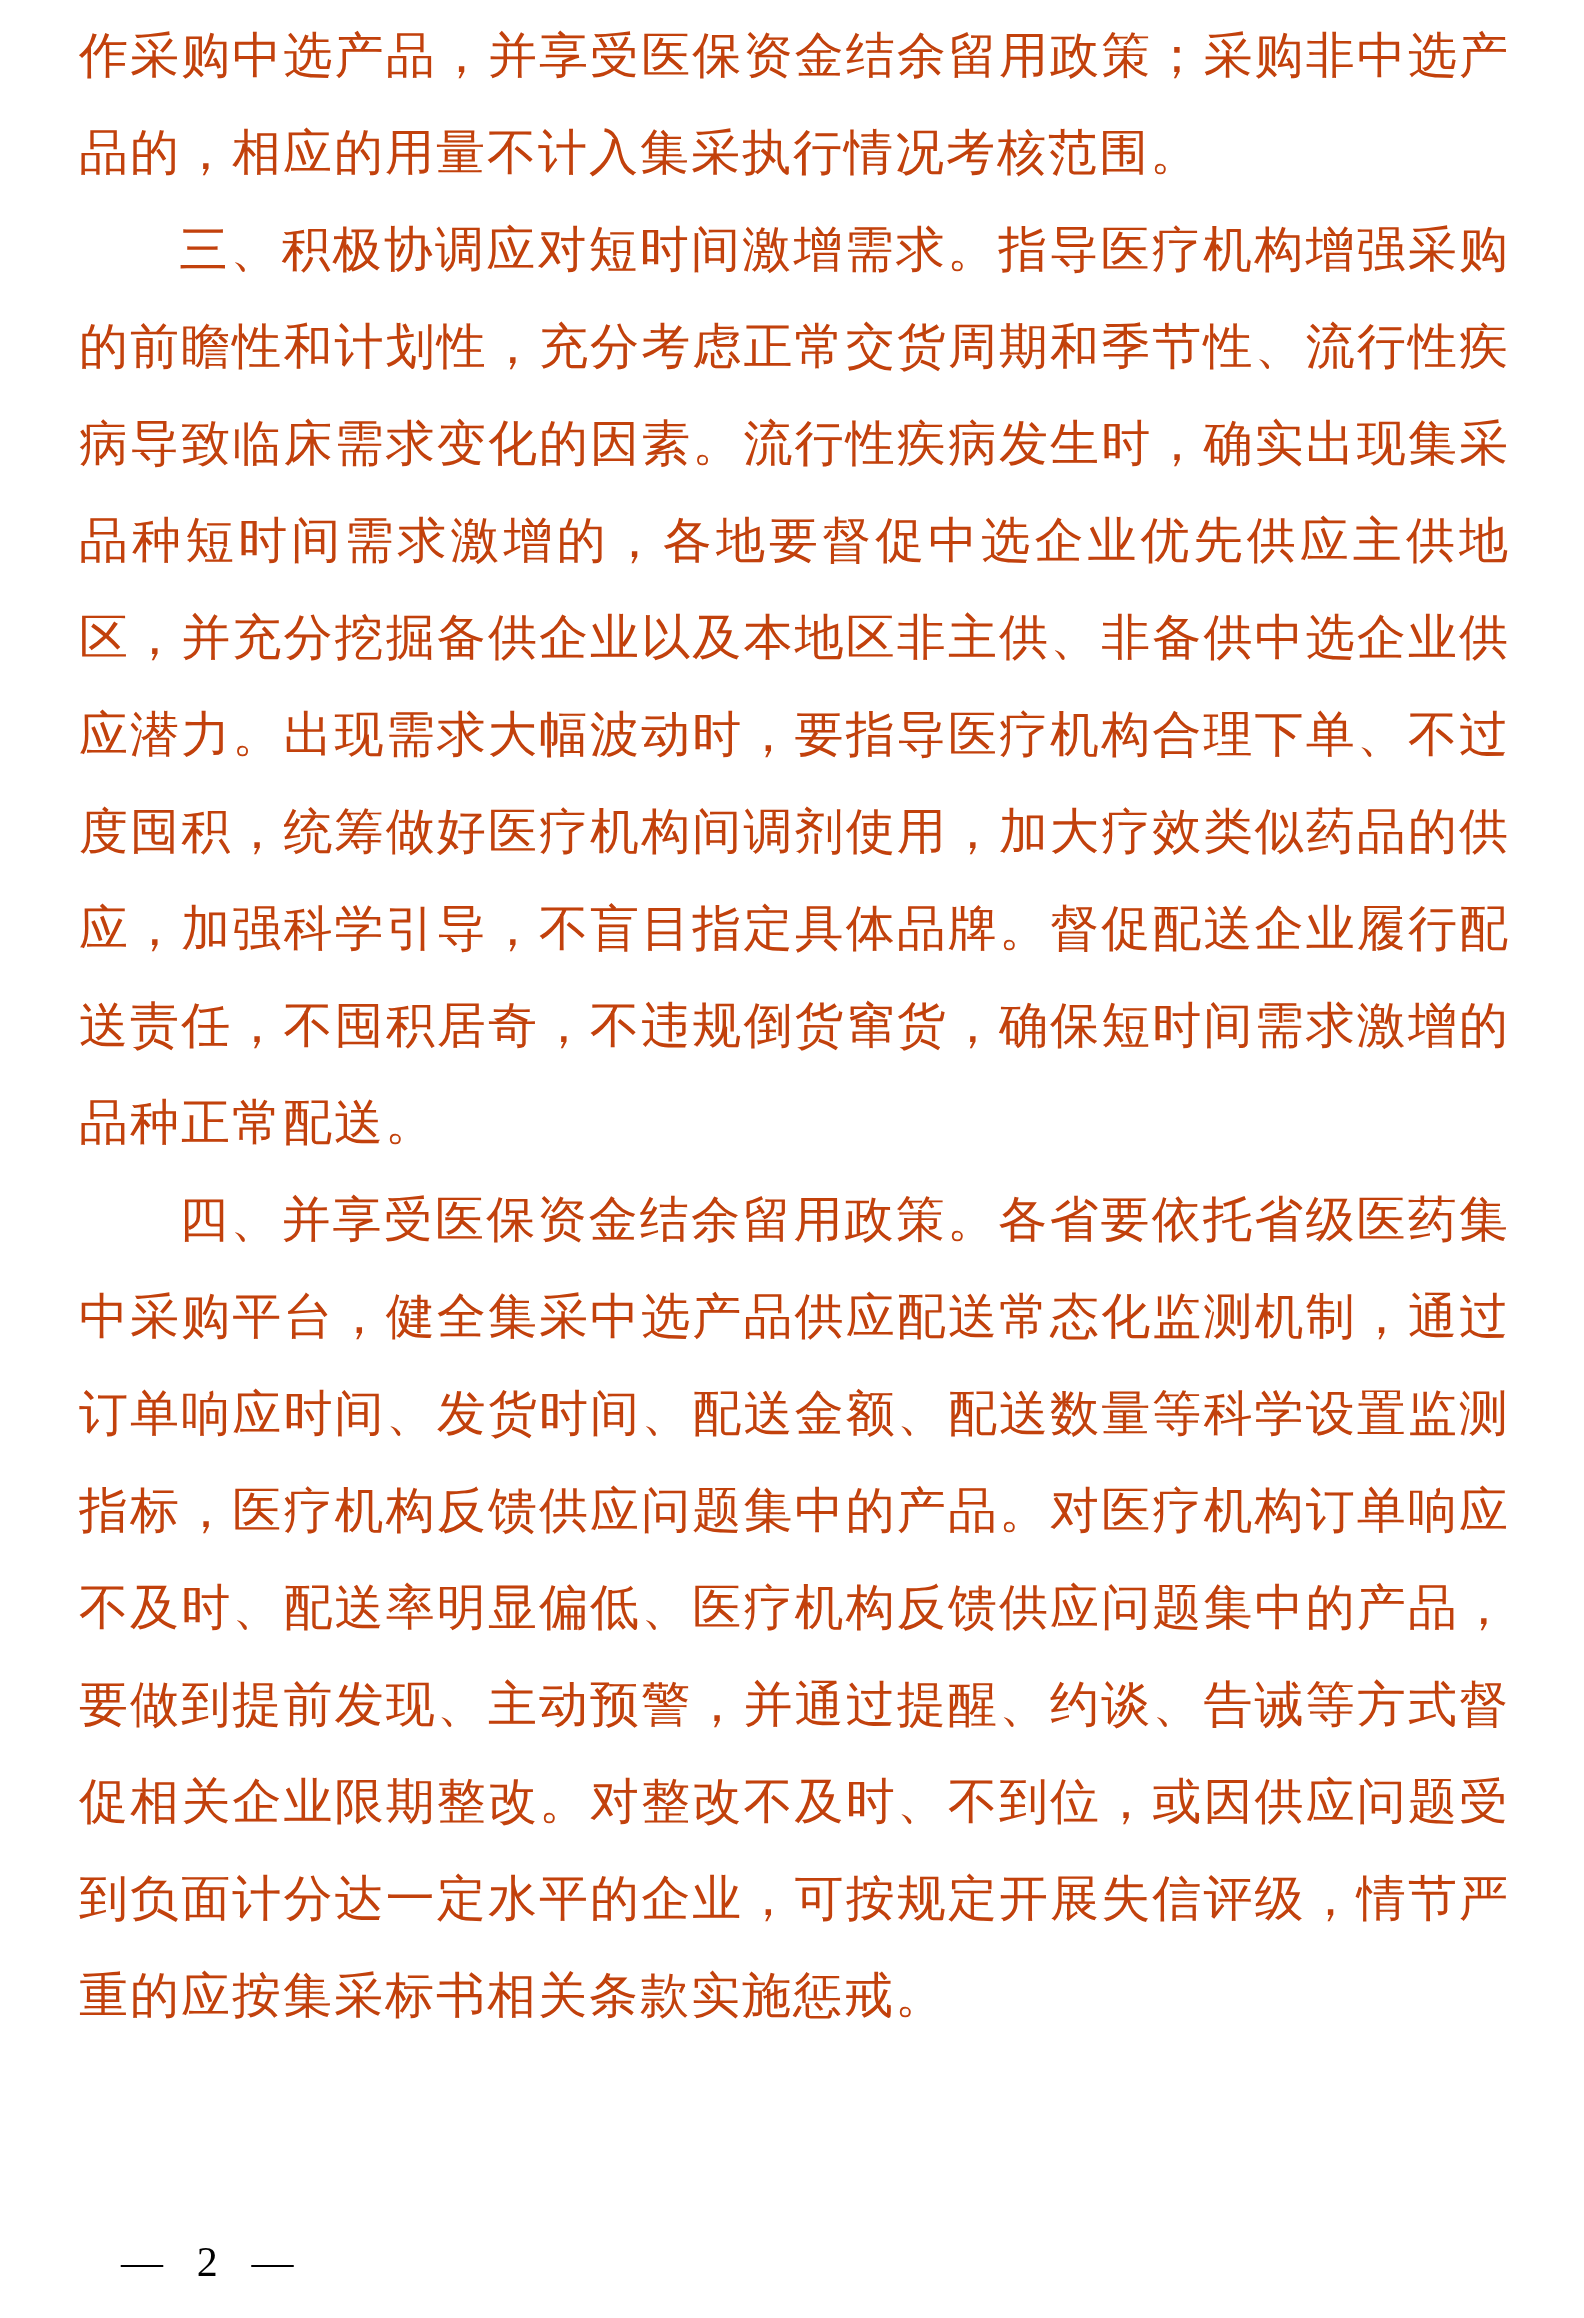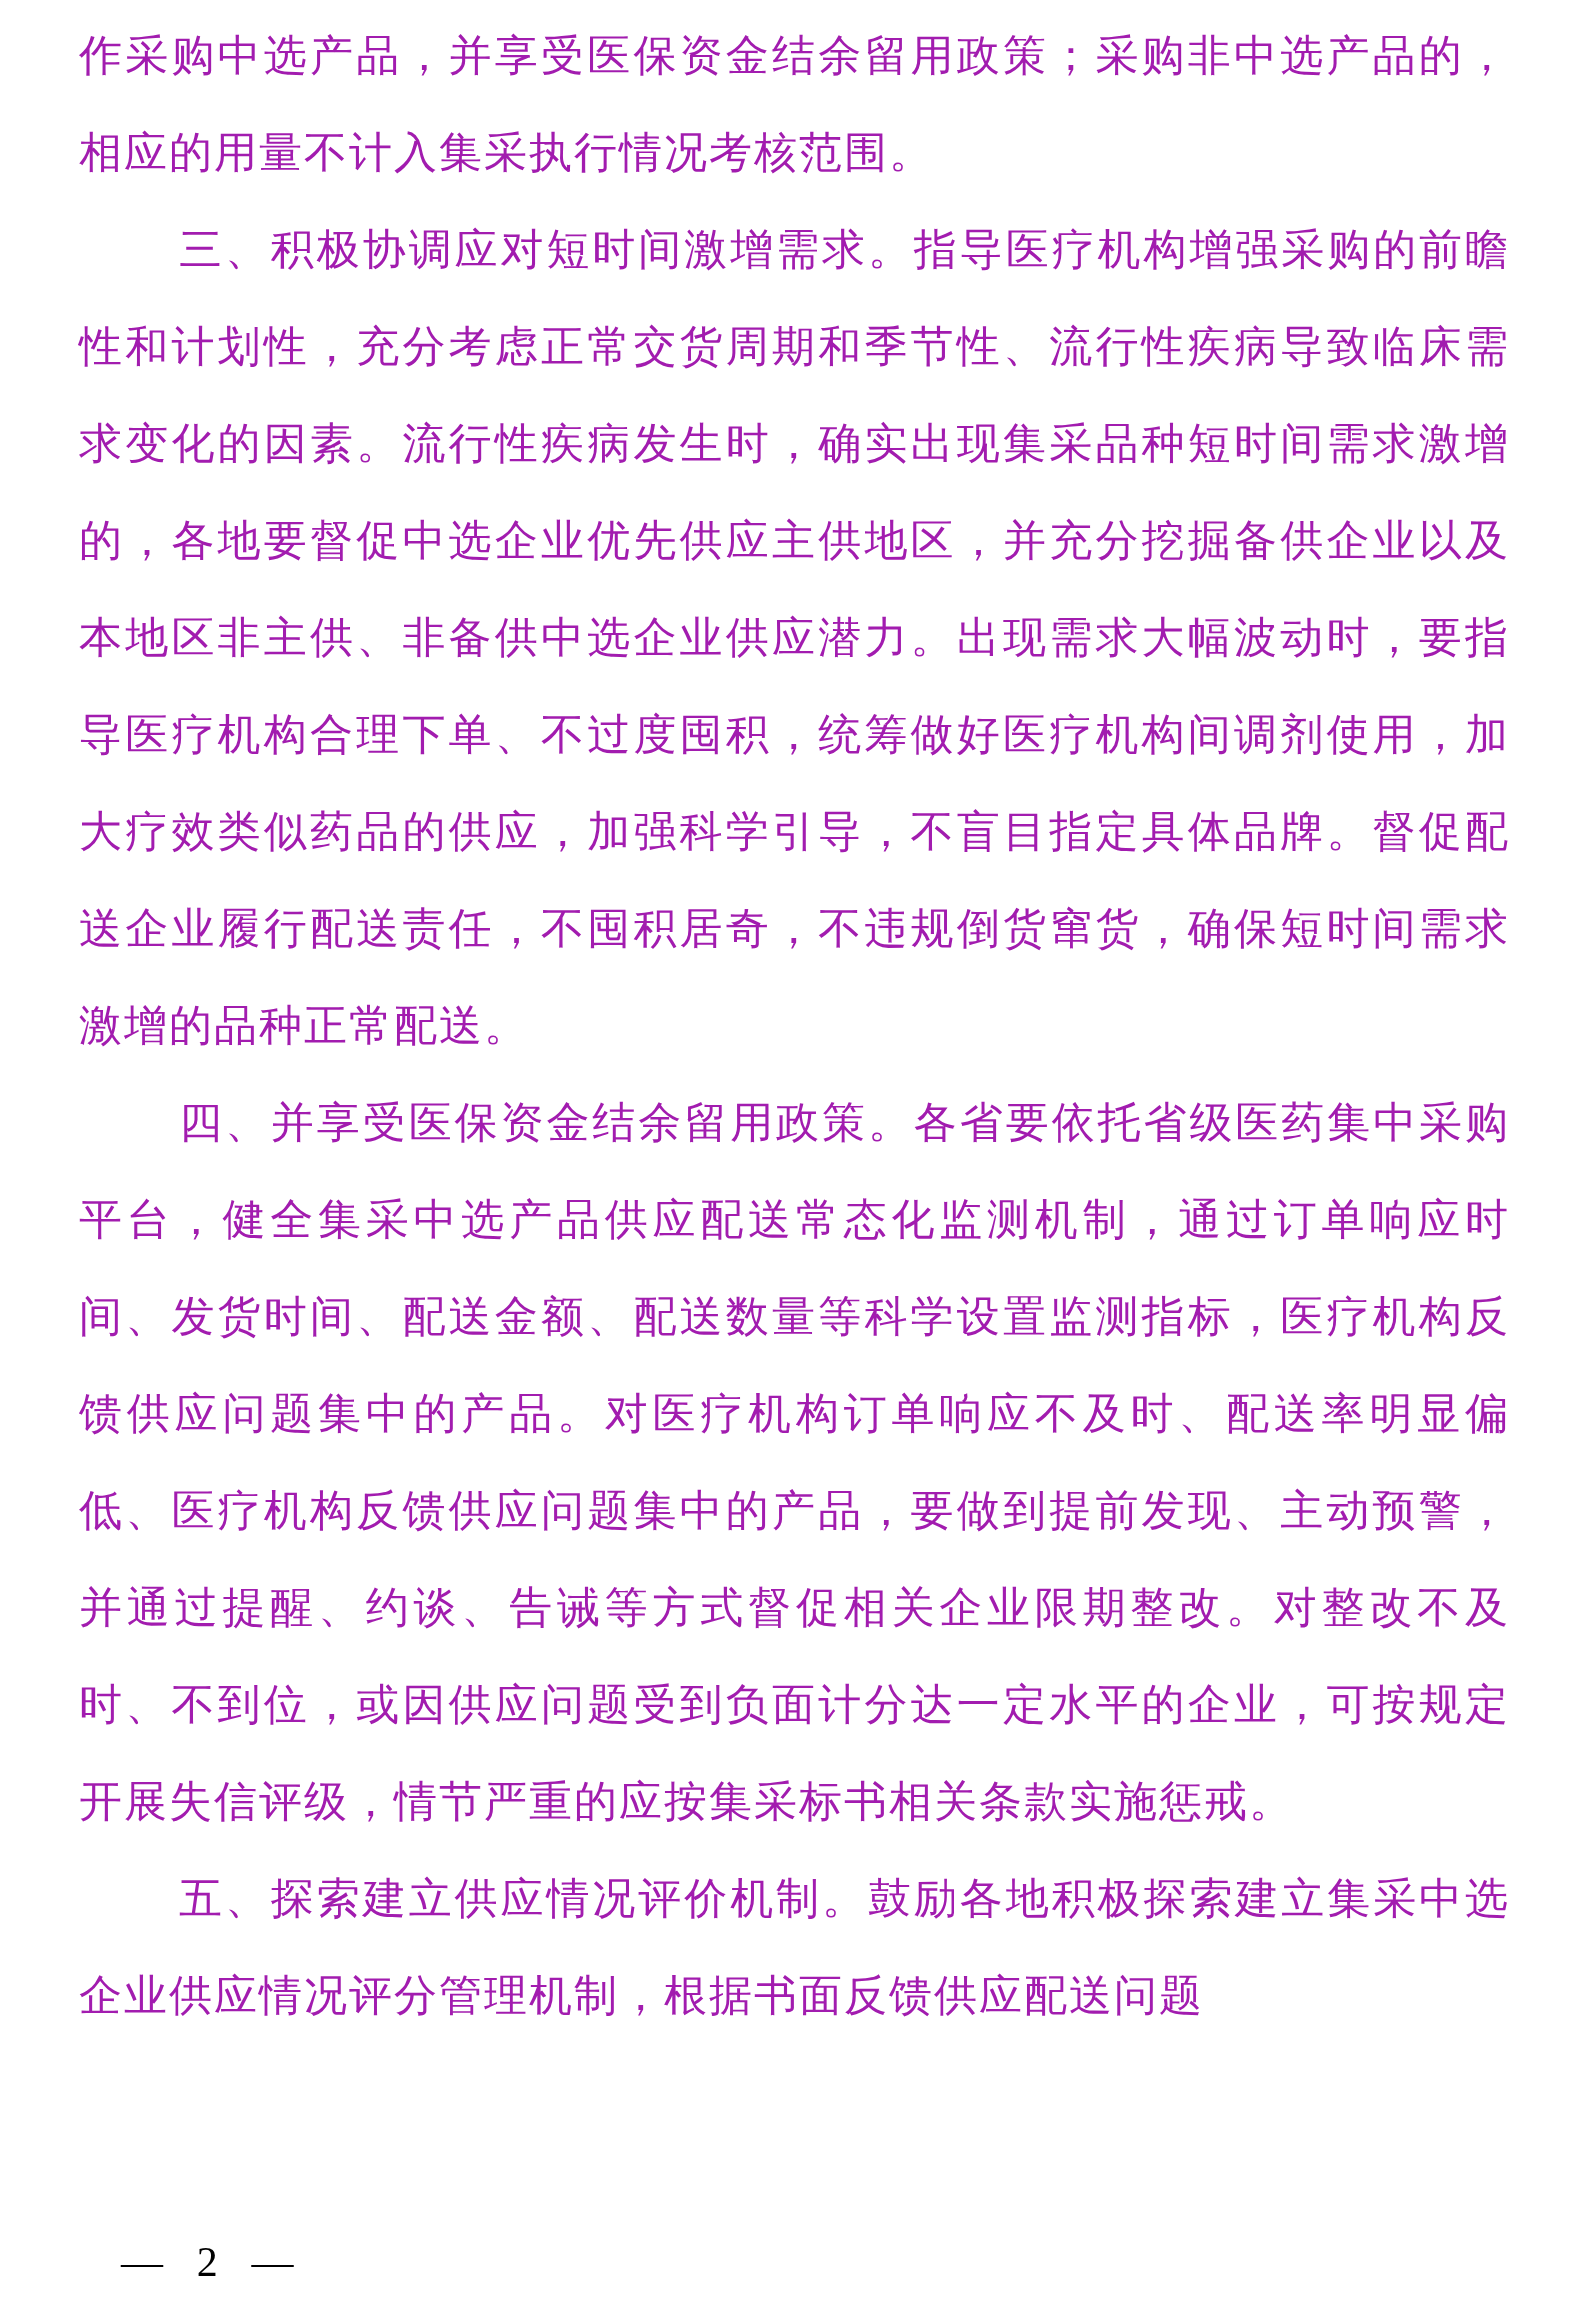--- a/index.html
+++ b/index.html
@@ -17,27 +17,27 @@
   }
   .page {
     position: absolute;
     left: 79px;
     top: 7px;
     width: 1431px;
   }
   p.para {
     margin: 0;
     padding: 0;
-    font-size: 43px;
+    font-size: 49px;
     line-height: 97px;
     letter-spacing: 2px;
     text-align: justify;
     text-justify: inter-ideograph;
     word-break: break-all;
-    color: #a21caf;
+    color: #c2410c;
   }
   p.para.indent {
     text-indent: 100px;
   }
   .lead {
     font-weight: normal;
   }
   .footer {
     position: absolute;
     left: 121px;
@@ -53,18 +53,17 @@
 <body>
 
 <div class="page">
 
   <p class="para"><span class="body-text">作采购中选产品，并享受医保资金结余留用政策；采购非中选产品的，相应的用量不计入集采执行情况考核范围。</span></p>
 
   <p class="para indent"><span class="lead">三、积极协调应对短时间激增需求。</span><span class="body-text">指导医疗机构增强采购的前瞻性和计划性，充分考虑正常交货周期和季节性、流行性疾病导致临床需求变化的因素。流行性疾病发生时，确实出现集采品种短时间需求激增的，各地要督促中选企业优先供应主供地区，并充分挖掘备供企业以及本地区非主供、非备供中选企业供应潜力。出现需求大幅波动时，要指导医疗机构合理下单、不过度囤积，统筹做好医疗机构间调剂使用，加大疗效类似药品的供应，加强科学引导，不盲目指定具体品牌。督促配送企业履行配送责任，不囤积居奇，不违规倒货窜货，确保短时间需求激增的品种正常配送。</span></p>
 
   <p class="para indent"><span class="lead">四、并享受医保资金结余留用政策。</span><span class="body-text">各省要依托省级医药集中采购平台，健全集采中选产品供应配送常态化监测机制，通过订单响应时间、发货时间、配送金额、配送数量等科学设置监测指标，医疗机构反馈供应问题集中的产品。对医疗机构订单响应不及时、配送率明显偏低、医疗机构反馈供应问题集中的产品，要做到提前发现、主动预警，并通过提醒、约谈、告诫等方式督促相关企业限期整改。对整改不及时、不到位，或因供应问题受到负面计分达一定水平的企业，可按规定开展失信评级，情节严重的应按集采标书相关条款实施惩戒。</span></p>
 
-  <p class="para indent"><span class="lead">五、探索建立供应情况评价机制。</span><span class="body-text">鼓励各地积极探索建立集采中选企业供应情况评分管理机制，根据书面反馈供应配送问题</span></p>
 
 </div>
 
 <div class="footer"><span>— 2 —</span></div>
 
 
 </body></html>

